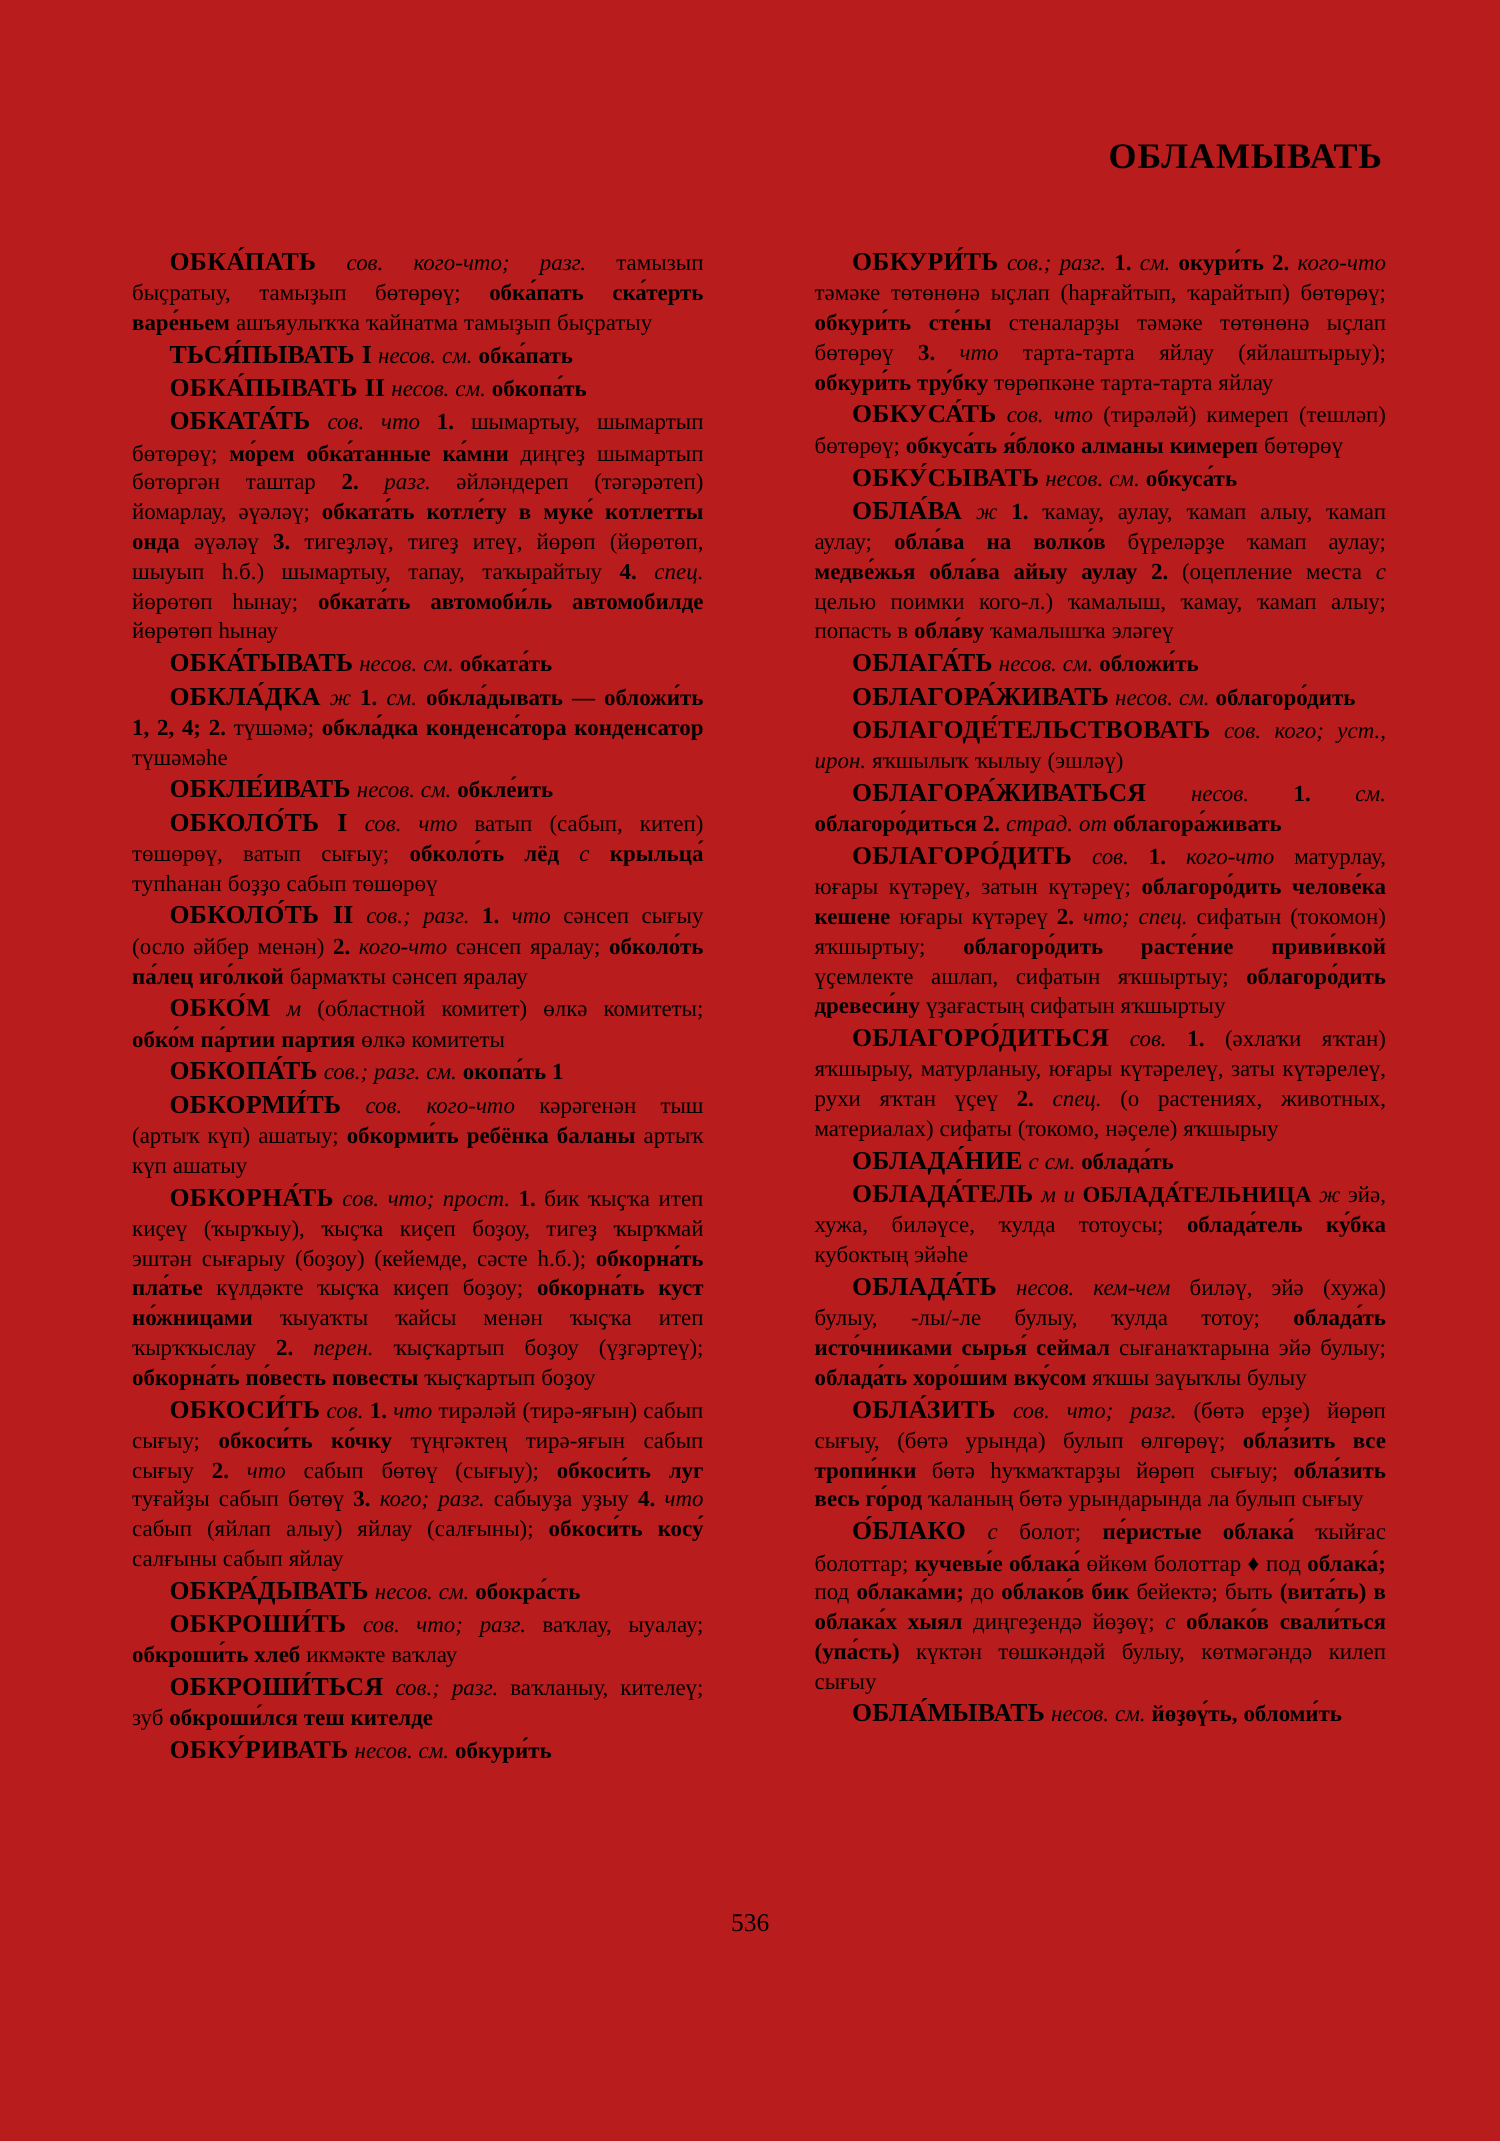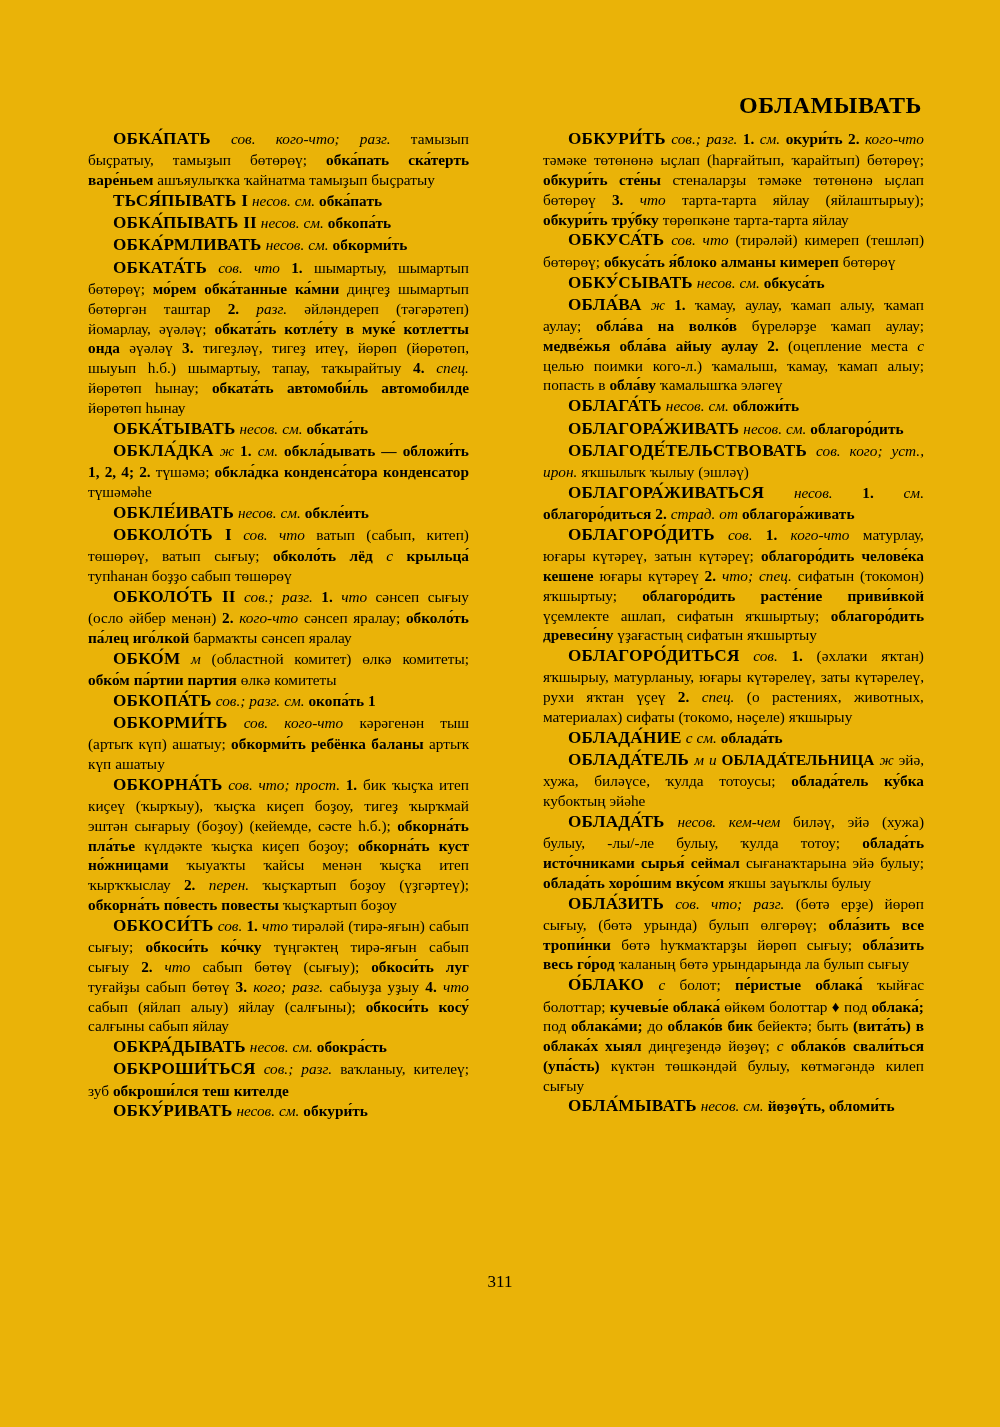--- a/index.html
+++ b/index.html
@@ -8,21 +8,21 @@
     background: #ffffff;
   }
   body {
     font-family: "Liberation Serif", "DejaVu Serif", serif;
     color: #000000;
   }
   .page {
     position: relative;
     width: 1000px;
     height: 1427px;
-    background: #eab308;
+    background: #b91c1c;
     overflow: hidden;
     box-sizing: border-box;
   }
   .running-head {
     position: absolute;
     top: 92px;
     right: 78px;
     font-size: 24px;
     font-weight: bold;
     letter-spacing: 0.6px;
@@ -32,20 +32,21 @@
     position: absolute;
     top: 128px;
     left: 88px;
     width: 836px;
     display: flex;
     flex-direction: row;
     justify-content: space-between;
   }
   .col {
     width: 381px;
+    margin-top: 36px;
   }
   .entry {
     font-size: 15.3px;
     line-height: 1.295;
     text-align: justify;
     text-indent: 25px;
     margin: 0 0 0 0;
     hyphens: manual;
     word-spacing: 0.1px;
   }
@@ -79,33 +80,33 @@
 <div class="page">
 
   <div class="running-head">ОБЛАМЫВАТЬ</div>
 
   <div class="columns">
 
     <div class="col" id="left-col">
         <p class="entry"><span class="hw">ОБКА́ПАТЬ</span><span> <span class="g">сов.</span> <span class="g">кого-что;</span> <span class="g">разг.</span> <span>тамызып</span> <span>быҫратыу,</span> <span>тамыҙып</span> <span>бөтөрөү;</span> <span class="b">обка́пать</span><span class="b"> </span><span class="b">ска́терть</span><span class="b"> </span><span class="b">варе́ньем</span><span class="b"> </span><span>ашъяулыҡҡа</span> <span>ҡайнатма</span> <span>тамыҙып</span> <span>быҫратыу</span></span></p>
         <p class="entry"><span class="hw">ТЬСЯ́ПЫВАТЬ I</span><span> <span class="g">несов.</span> <span class="g">см.</span> <span class="b">обка́пать</span></span></p>
         <p class="entry"><span class="hw">ОБКА́ПЫВАТЬ II</span><span> <span class="g">несов.</span> <span class="g">см.</span> <span class="b">обкопа́ть</span></span></p>
-        <p class="entry"><span class="hw">ОБКА́РМЛИВАТЬ</span><span> <span class="g">несов.</span> <span class="g">см.</span> <span class="b">обкорми́ть</span></span></p>
         <p class="entry"><span class="hw">ОБКАТА́ТЬ</span><span> <span class="g">сов.</span> <span class="g">что</span> <span class="num">1.</span> <span>шымартыу,</span> <span>шымартып</span> <span>бөтөрөү;</span> <span class="b">мо́рем</span><span class="b"> </span><span class="b">обка́танные</span><span class="b"> </span><span class="b">ка́мни</span><span class="b"> </span><span>диңгеҙ</span> <span>шымартып</span> <span>бөтөргән</span> <span>таштар</span> <span class="num">2.</span> <span class="g">разг.</span> <span>әйләндереп</span> <span>(тәгәрәтеп)</span> <span>йомарлау,</span> <span>әүәләү;</span> <span class="b">обката́ть</span><span class="b"> </span><span class="b">котле́ту</span><span class="b"> </span><span class="b">в</span><span class="b"> </span><span class="b">муке́</span><span class="b"> </span><span class="b">котлетты</span><span class="b"> </span><span class="b">онда</span><span class="b"> </span><span>әүәләү</span> <span class="num">3.</span> <span>тигеҙләү,</span> <span>тигеҙ</span> <span>итеү,</span> <span>йөрөп</span> <span>(йөрөтөп,</span> <span>шыуып</span> <span>һ.б.)</span> <span>шымартыу,</span> <span>тапау,</span> <span>таҡырайтыу</span> <span class="num">4.</span> <span class="g">спец.</span> <span>йөрөтөп</span> <span>һынау;</span> <span class="b">обката́ть</span><span class="b"> </span><span class="b">автомоби́ль</span><span class="b"> </span><span class="b">автомобилде</span><span class="b"> </span><span>йөрөтөп</span> <span>һынау</span></span></p>
         <p class="entry"><span class="hw">ОБКА́ТЫВАТЬ</span><span> <span class="g">несов.</span> <span class="g">см.</span> <span class="b">обката́ть</span></span></p>
         <p class="entry"><span class="hw">ОБКЛА́ДКА</span><span> <span class="g">ж</span> <span class="num">1.</span> <span class="g">см.</span> <span class="b">обкла́дывать</span><span class="b"> </span><span class="b">—</span><span class="b"> </span><span class="b">обложи́ть</span><span class="b"> </span><span class="b">1,</span><span class="b"> </span><span class="b">2,</span><span class="b"> </span><span class="num">4;</span> <span class="num">2.</span> <span>түшәмә;</span> <span class="b">обкла́дка</span><span class="b"> </span><span class="b">конденса́тора</span><span class="b"> </span><span class="b">конденсатор</span><span class="b"> </span><span>түшәмәһе</span></span></p>
         <p class="entry"><span class="hw">ОБКЛЕ́ИВАТЬ</span><span> <span class="g">несов.</span> <span class="g">см.</span> <span class="b">обкле́ить</span></span></p>
         <p class="entry"><span class="hw">ОБКОЛО́ТЬ I</span><span> <span class="g">сов.</span> <span class="g">что</span> <span>ватып</span> <span>(сабып,</span> <span>китеп)</span> <span>төшөрөү,</span> <span>ватып</span> <span>сығыу;</span> <span class="b">обколо́ть</span><span class="b"> </span><span class="b">лёд</span><span class="b"> </span><span class="g">с</span> <span class="b">крыльца́</span><span class="b"> </span><span>тупһанан</span> <span>боҙҙо</span> <span>сабып</span> <span>төшөрөү</span></span></p>
         <p class="entry"><span class="hw">ОБКОЛО́ТЬ II</span><span> <span class="g">сов.;</span> <span class="g">разг.</span> <span class="num">1.</span> <span class="g">что</span> <span>сәнсеп</span> <span>сығыу</span> <span>(осло</span> <span>әйбер</span> <span>менән)</span> <span class="num">2.</span> <span class="g">кого-что</span> <span>сәнсеп</span> <span>яралау;</span> <span class="b">обколо́ть</span><span class="b"> </span><span class="b">па́лец</span><span class="b"> </span><span class="b">иго́лкой</span><span class="b"> </span><span>бармаҡты</span> <span>сәнсеп</span> <span>яралау</span></span></p>
         <p class="entry"><span class="hw">ОБКО́М</span><span> <span class="g">м</span> <span>(областной</span> <span>комитет)</span> <span>өлкә</span> <span>комитеты;</span> <span class="b">обко́м</span><span class="b"> </span><span class="b">па́ртии</span><span class="b"> </span><span class="b">партия</span><span class="b"> </span><span>өлкә</span> <span>комитеты</span></span></p>
         <p class="entry"><span class="hw">ОБКОПА́ТЬ</span><span> <span class="g">сов.;</span> <span class="g">разг.</span> <span class="g">см.</span> <span class="b">окопа́ть</span><span class="b"> </span><span class="num">1</span></span></p>
         <p class="entry"><span class="hw">ОБКОРМИ́ТЬ</span><span> <span class="g">сов.</span> <span class="g">кого-что</span> <span>кәрәгенән</span> <span>тыш</span> <span>(артыҡ</span> <span>күп)</span> <span>ашатыу;</span> <span class="b">обкорми́ть</span><span class="b"> </span><span class="b">ребёнка</span><span class="b"> </span><span class="b">баланы</span><span class="b"> </span><span>артыҡ</span> <span>күп</span> <span>ашатыу</span></span></p>
         <p class="entry"><span class="hw">ОБКОРНА́ТЬ</span><span> <span class="g">сов.</span> <span class="g">что;</span> <span class="g">прост.</span> <span class="num">1.</span> <span>бик</span> <span>ҡыҫҡа</span> <span>итеп</span> <span>киҫеү</span> <span>(ҡырҡыу),</span> <span>ҡыҫҡа</span> <span>киҫеп</span> <span>боҙоу,</span> <span>тигеҙ</span> <span>ҡырҡмай</span> <span>эштән</span> <span>сығарыу</span> <span>(боҙоу)</span> <span>(кейемде,</span> <span>сәсте</span> <span>һ.б.);</span> <span class="b">обкорна́ть</span><span class="b"> </span><span class="b">пла́тье</span><span class="b"> </span><span>күлдәкте</span> <span>ҡыҫҡа</span> <span>киҫеп</span> <span>боҙоу;</span> <span class="b">обкорна́ть</span><span class="b"> </span><span class="b">куст</span><span class="b"> </span><span class="b">но́жницами</span><span class="b"> </span><span>ҡыуаҡты</span> <span>ҡайсы</span> <span>менән</span> <span>ҡыҫҡа</span> <span>итеп</span> <span>ҡырҡҡыслау</span> <span class="num">2.</span> <span class="g">перен.</span> <span>ҡыҫҡартып</span> <span>боҙоу</span> <span>(үҙгәртеү);</span> <span class="b">обкорна́ть</span><span class="b"> </span><span class="b">по́весть</span><span class="b"> </span><span class="b">повесты</span><span class="b"> </span><span>ҡыҫҡартып</span> <span>боҙоу</span></span></p>
         <p class="entry"><span class="hw">ОБКОСИ́ТЬ</span><span> <span class="g">сов.</span> <span class="num">1.</span> <span class="g">что</span> <span>тирәләй</span> <span>(тирә-яғын)</span> <span>сабып</span> <span>сығыу;</span> <span class="b">обкоси́ть</span><span class="b"> </span><span class="b">ко́чку</span><span class="b"> </span><span>түңгәктең</span> <span>тирә-яғын</span> <span>сабып</span> <span>сығыу</span> <span class="num">2.</span> <span class="g">что</span> <span>сабып</span> <span>бөтөү</span> <span>(сығыу);</span> <span class="b">обкоси́ть</span><span class="b"> </span><span class="b">луг</span><span class="b"> </span><span>туғайҙы</span> <span>сабып</span> <span>бөтөү</span> <span class="num">3.</span> <span class="g">кого;</span> <span class="g">разг.</span> <span>сабыуҙа</span> <span>уҙыу</span> <span class="num">4.</span> <span class="g">что</span> <span>сабып</span> <span>(яйлап</span> <span>алыу)</span> <span>яйлау</span> <span>(салғыны);</span> <span class="b">обкоси́ть</span><span class="b"> </span><span class="b">косу́</span><span class="b"> </span><span>салғыны</span> <span>сабып</span> <span>яйлау</span></span></p>
         <p class="entry"><span class="hw">ОБКРА́ДЫВАТЬ</span><span> <span class="g">несов.</span> <span class="g">см.</span> <span class="b">обокра́сть</span></span></p>
+        <p class="entry"><span class="hw">ОБКРОШИ́ТЬ</span><span> <span class="g">сов.</span> <span class="g">что;</span> <span class="g">разг.</span> <span>ваҡлау,</span> <span>ыуалау;</span> <span class="b">обкроши́ть</span><span class="b"> </span><span class="b">хлеб</span><span class="b"> </span><span>икмәкте</span> <span>ваҡлау</span></span></p>
         <p class="entry"><span class="hw">ОБКРОШИ́ТЬСЯ</span><span> <span class="g">сов.;</span> <span class="g">разг.</span> <span>ваҡланыу,</span> <span>кителеү;</span> <span>зуб</span> <span class="b">обкроши́лся</span><span class="b"> </span><span class="b">теш</span><span class="b"> </span><span class="b">кителде</span></span></p>
         <p class="entry"><span class="hw">ОБКУ́РИВАТЬ</span><span> <span class="g">несов.</span> <span class="g">см.</span> <span class="b">обкури́ть</span></span></p>
       </div>
 
     <div class="col" id="right-col">
         <p class="entry"><span class="hw">ОБКУРИ́ТЬ</span><span> <span class="g">сов.;</span> <span class="g">разг.</span> <span class="num">1.</span> <span class="g">см.</span> <span class="b">окури́ть</span><span class="b"> </span><span class="num">2.</span> <span class="g">кого-что</span> <span>тәмәке</span> <span>төтөнөнә</span> <span>ыҫлап</span> <span>(һарғайтып,</span> <span>ҡарайтып)</span> <span>бөтөрөү;</span> <span class="b">обкури́ть</span><span class="b"> </span><span class="b">сте́ны</span><span class="b"> </span><span>стеналарҙы</span> <span>тәмәке</span> <span>төтөнөнә</span> <span>ыҫлап</span> <span>бөтөрөү</span> <span class="num">3.</span> <span class="g">что</span> <span>тарта-тарта</span> <span>яйлау</span> <span>(яйлаштырыу);</span> <span class="b">обкури́ть</span><span class="b"> </span><span class="b">тру́бку</span><span class="b"> </span><span>төрөпкәне</span> <span>тарта-тарта</span> <span>яйлау</span></span></p>
         <p class="entry"><span class="hw">ОБКУСА́ТЬ</span><span> <span class="g">сов.</span> <span class="g">что</span> <span>(тирәләй)</span> <span>кимереп</span> <span>(тешләп)</span> <span>бөтөрөү;</span> <span class="b">обкуса́ть</span><span class="b"> </span><span class="b">я́блоко</span><span class="b"> </span><span class="b">алманы</span><span class="b"> </span><span class="b">кимереп</span><span class="b"> </span><span>бөтөрөү</span></span></p>
         <p class="entry"><span class="hw">ОБКУ́СЫВАТЬ</span><span> <span class="g">несов.</span> <span class="g">см.</span> <span class="b">обкуса́ть</span></span></p>
         <p class="entry"><span class="hw">ОБЛА́ВА</span><span> <span class="g">ж</span> <span class="num">1.</span> <span>ҡамау,</span> <span>аулау,</span> <span>ҡамап</span> <span>алыу,</span> <span>ҡамап</span> <span>аулау;</span> <span class="b">обла́ва</span><span class="b"> </span><span class="b">на</span><span class="b"> </span><span class="b">волко́в</span><span class="b"> </span><span>бүреләрҙе</span> <span>ҡамап</span> <span>аулау;</span> <span class="b">медве́жья</span><span class="b"> </span><span class="b">обла́ва</span><span class="b"> </span><span class="b">айыу</span><span class="b"> </span><span class="b">аулау</span><span class="b"> </span><span class="num">2.</span> <span>(оцепление</span> <span>места</span> <span class="g">с</span> <span>целью</span> <span>поимки</span> <span>кого-л.)</span> <span>ҡамалыш,</span> <span>ҡамау,</span> <span>ҡамап</span> <span>алыу;</span> <span>попасть</span> <span>в</span> <span class="b">обла́ву</span><span class="b"> </span><span>ҡамалышҡа</span> <span>эләгеү</span></span></p>
         <p class="entry"><span class="hw">ОБЛАГА́ТЬ</span><span> <span class="g">несов.</span> <span class="g">см.</span> <span class="b">обложи́ть</span></span></p>
@@ -117,15 +118,15 @@
         <p class="entry"><span class="hw">ОБЛАДА́НИЕ</span><span> <span class="g">с</span> <span class="g">см.</span> <span class="b">облада́ть</span></span></p>
         <p class="entry"><span class="hw">ОБЛАДА́ТЕЛЬ</span><span> <span class="g">м</span> <span class="g">и</span> <span class="b">ОБЛАДА́ТЕЛЬНИЦА</span><span class="b"> </span><span class="g">ж</span> <span>эйә,</span> <span>хужа,</span> <span>биләүсе,</span> <span>ҡулда</span> <span>тотоусы;</span> <span class="b">облада́тель</span><span class="b"> </span><span class="b">ку́бка</span><span class="b"> </span><span>кубоктың</span> <span>эйәһе</span></span></p>
         <p class="entry"><span class="hw">ОБЛАДА́ТЬ</span><span> <span class="g">несов.</span> <span class="g">кем-чем</span> <span>биләү,</span> <span>эйә</span> <span>(хужа)</span> <span>булыу,</span> <span>-лы/-ле</span> <span>булыу,</span> <span>ҡулда</span> <span>тотоу;</span> <span class="b">облада́ть</span><span class="b"> </span><span class="b">исто́чниками</span><span class="b"> </span><span class="b">сырья́</span><span class="b"> </span><span class="b">сеймал</span><span class="b"> </span><span>сығанаҡтарына</span> <span>эйә</span> <span>булыу;</span> <span class="b">облада́ть</span><span class="b"> </span><span class="b">хоро́шим</span><span class="b"> </span><span class="b">вку́сом</span><span class="b"> </span><span>яҡшы</span> <span>заүыҡлы</span> <span>булыу</span></span></p>
         <p class="entry"><span class="hw">ОБЛА́ЗИТЬ</span><span> <span class="g">сов.</span> <span class="g">что;</span> <span class="g">разг.</span> <span>(бөтә</span> <span>ерҙе)</span> <span>йөрөп</span> <span>сығыу,</span> <span>(бөтә</span> <span>урында)</span> <span>булып</span> <span>өлгөрөү;</span> <span class="b">обла́зить</span><span class="b"> </span><span class="b">все</span><span class="b"> </span><span class="b">тропи́нки</span><span class="b"> </span><span>бөтә</span> <span>һуҡмаҡтарҙы</span> <span>йөрөп</span> <span>сығыу;</span> <span class="b">обла́зить</span><span class="b"> </span><span class="b">весь</span><span class="b"> </span><span class="b">го́род</span><span class="b"> </span><span>ҡаланың</span> <span>бөтә</span> <span>урындарында</span> <span>ла</span> <span>булып</span> <span>сығыу</span></span></p>
         <p class="entry"><span class="hw">О́БЛАКО</span><span> <span class="g">с</span> <span>болот;</span> <span class="b">пе́ристые</span><span class="b"> </span><span class="b">облака́</span><span class="b"> </span><span>ҡыйғас</span> <span>болоттар;</span> <span class="b">кучевы́е</span><span class="b"> </span><span class="b">облака́</span><span class="b"> </span><span>өйкөм</span> <span>болоттар</span> <span>♦</span> <span>под</span> <span class="b">облака́;</span> <span>под</span> <span class="b">облака́ми;</span> <span>до</span> <span class="b">облако́в</span><span class="b"> </span><span class="b">бик</span><span class="b"> </span><span>бейектә;</span> <span>быть</span> <span class="b">(вита́ть)</span><span class="b"> </span><span class="b">в</span><span class="b"> </span><span class="b">облака́х</span><span class="b"> </span><span class="b">хыял</span><span class="b"> </span><span>диңгеҙендә</span> <span>йөҙөү;</span> <span class="g">с</span> <span class="b">облако́в</span><span class="b"> </span><span class="b">свали́ться</span><span class="b"> </span><span class="b">(упа́сть)</span><span class="b"> </span><span>күктән</span> <span>төшкәндәй</span> <span>булыу,</span> <span>көтмәгәндә</span> <span>килеп</span> <span>сығыу</span></span></p>
         <p class="entry"><span class="hw">ОБЛА́МЫВАТЬ</span><span> <span class="g">несов.</span> <span class="g">см.</span> <span class="b">йөҙөү́ть,</span><span class="b"> </span><span class="b">обломи́ть</span></span></p>
       </div>
 
   </div>
 
-  <div class="page-num">311</div>
+  <div class="page-num">536</div>
 
 </div>
 
 </body></html>

